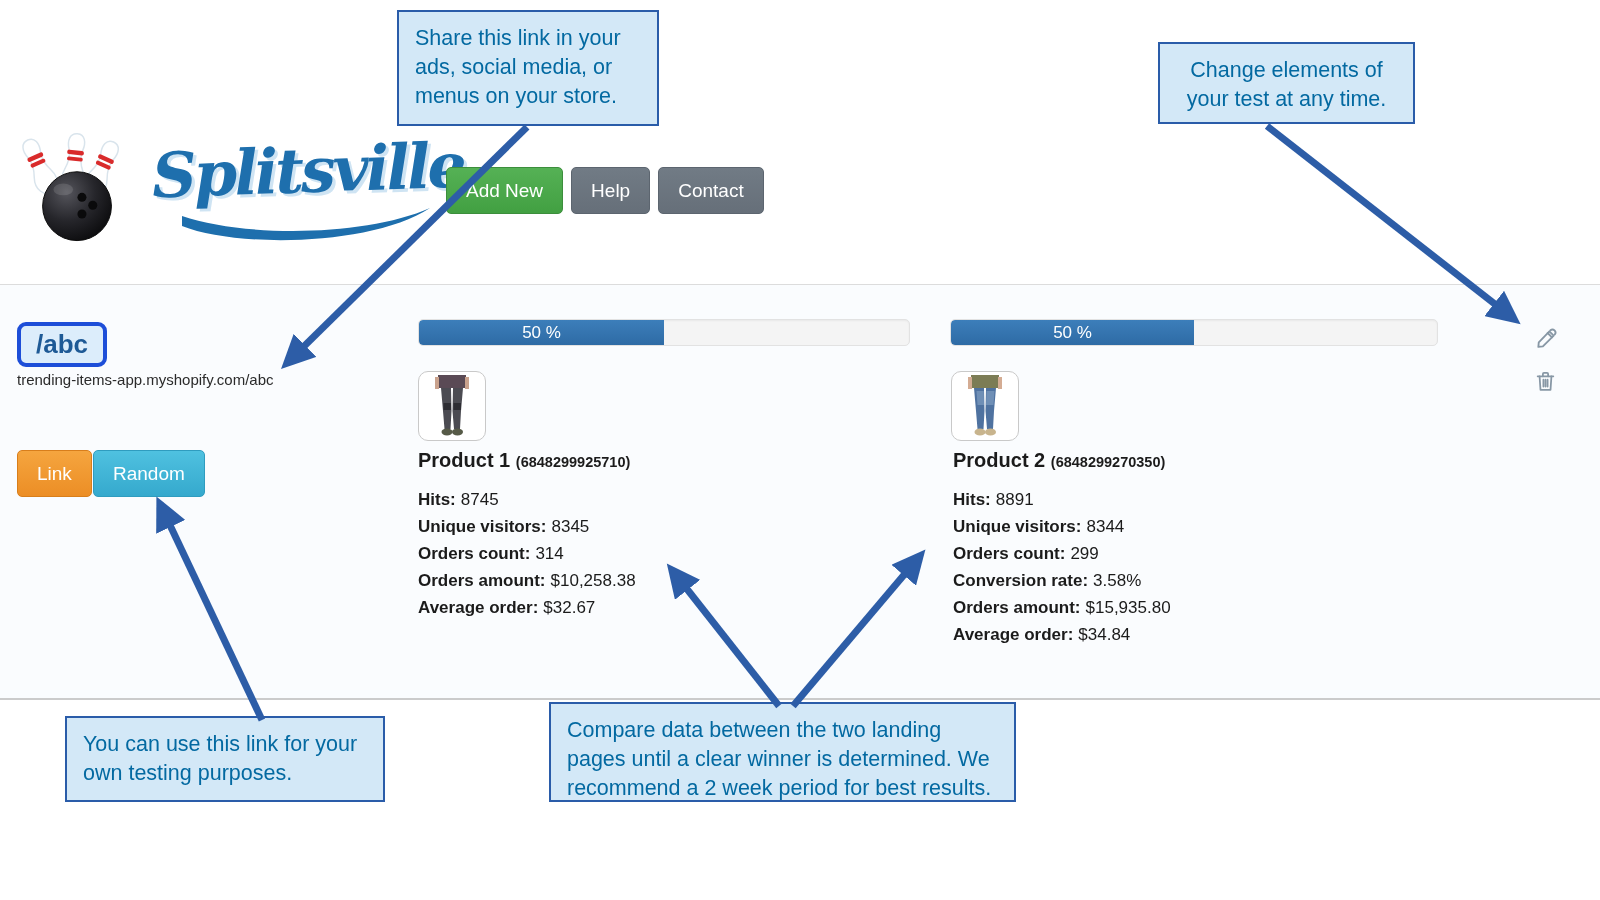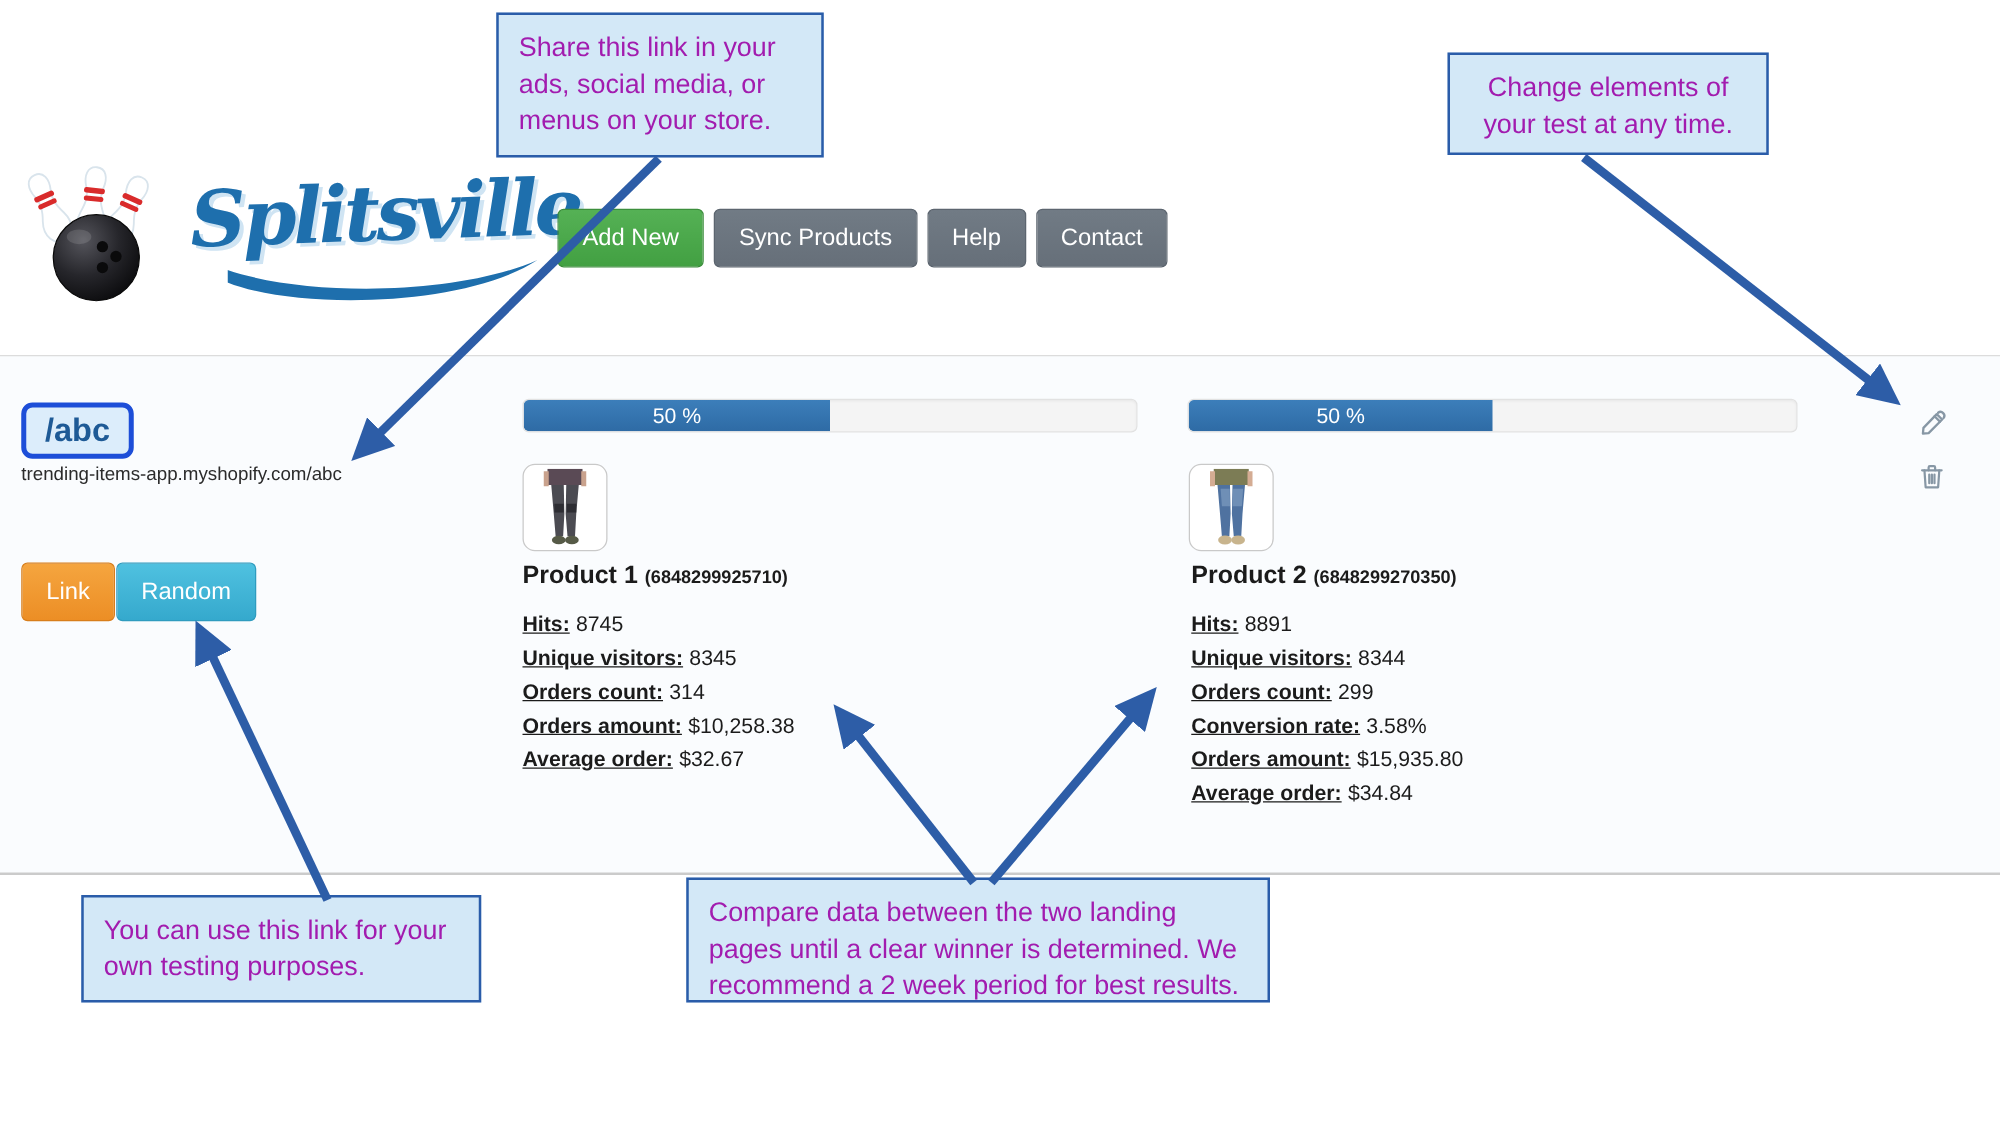--- a/index.html
+++ b/index.html
@@ -67,31 +67,31 @@
   }
   .thumb-1{left:418px;top:371px;}
   .thumb-2{left:951px;top:371px;}
   .product-title{font-size:20px;font-weight:bold;color:#1b1b1b;white-space:nowrap;}
   .product-id{font-size:14.5px;font-weight:bold;}
   .title-1{left:418px;top:449px;}
   .title-2{left:953px;top:449px;}
   .stats{font-size:17px;line-height:27px;color:#1b1b1b;}
   .stats-1{left:418px;top:486px;}
   .stats-2{left:953px;top:486px;}
-  .stat-label{font-weight:bold;margin-right:5px;text-decoration:underline;}
+  .stat-label{font-weight:bold;margin-right:5px;}
 
   
   .icon-btn{cursor:pointer;}
   .edit-icon-btn{left:1534px;top:325px;}
   .delete-icon-btn{left:1533px;top:369px;}
 
   
   .callout{
     background:#d3e8f7;border:2px solid #2a5ca9;padding:12px 16px;
-    font-size:21.5px;line-height:29px;color:#a21caf;box-sizing:border-box;
+    font-size:21.5px;line-height:29px;color:#0369a1;box-sizing:border-box;
   }
   .callout-share{left:397px;top:10px;width:262px;height:116px;}
   .callout-change{left:1158px;top:42px;width:257px;height:82px;text-align:center;}
   .callout-testing{left:65px;top:716px;width:320px;height:86px;}
   .callout-compare{left:549px;top:702px;width:467px;height:100px;}
 
   .arrows{left:0;top:0;pointer-events:none;}
 </style>
 </head>
 <body>
@@ -124,21 +124,20 @@
   <div class="logo-text-wrap">
     <span class="logo-text">Splitsville</span>
     <svg class="logo-swoosh" width="250" height="40" viewBox="0 0 250 40">
       <path d="M0 10 C65 32 185 30 248 2 C190 40 55 42 0 20 Z" fill="#1e6fad"></path>
     </svg>
   </div>
 </div>
 
 <div class="abs nav-row">
   <div class="btn btn-green">Add New</div>
-  <div class="btn btn-gray">Sync Products</div>
   <div class="btn btn-gray">Help</div>
   <div class="btn btn-gray">Contact</div>
 </div>
 
 <div class="abs slug-chip">/abc</div>
 <div class="abs url-text">trending-items-app.myshopify.com/abc</div>
 <div class="abs btn btn-orange link-btn">Link</div>
 <div class="abs btn btn-cyan random-btn">Random</div>
 
 <div class="abs progress progress-1">

